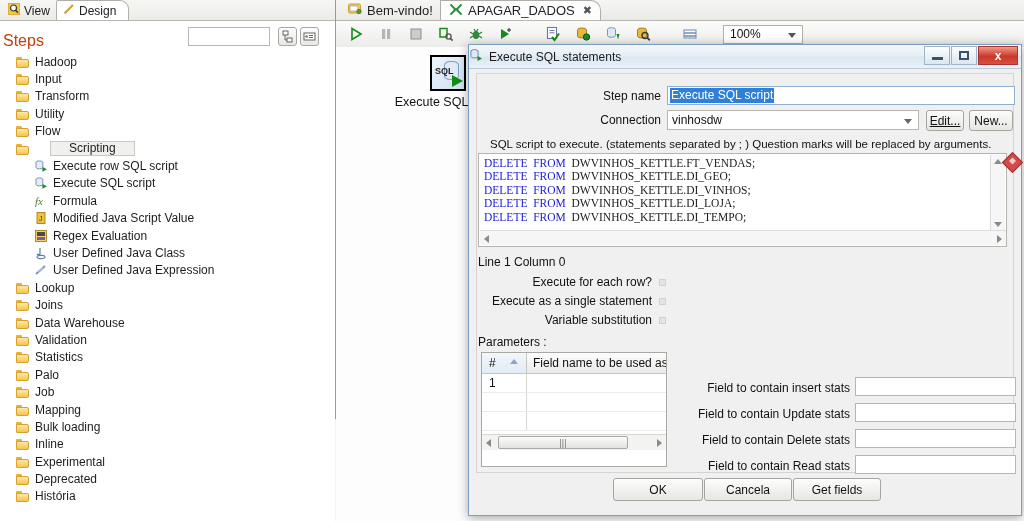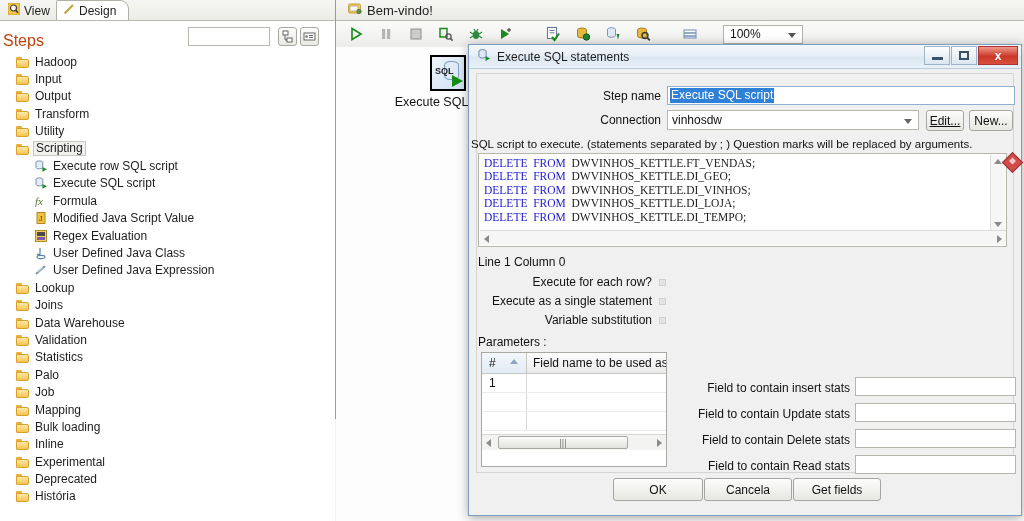--- a/index.html
+++ b/index.html
@@ -98,22 +98,22 @@
     padding-left: 16px;
     font-size: 12px;
     color: #1d1d1d;
     white-space: nowrap;
   }
   .tree-row.child { padding-left: 34px; }
   .tree-row .lbl { margin-left: 5px; }
   .tree-row.selected .lbl {
     background: #f0f0ee;
     border: 1px solid #c8c8c2;
-    padding: 0 2px;
-    margin-left: 3px;
+    padding: 0 18px;
+    margin-left: 20px;
     line-height: 13px;
   }
   .folder {
     width: 14px; height: 12px; position: relative; flex: 0 0 14px;
   }
   .folder::before {
     content: ""; position: absolute; left: 0; top: 1px;
     width: 6px; height: 3px; background: #e8b13b;
     border-radius: 1px 1px 0 0;
   }
@@ -246,21 +246,21 @@
     border: 1px solid #7a9dc0;
     box-sizing: border-box;
     box-shadow: 0 2px 10px rgba(0,0,0,0.35);
   }
   #dlg-titlebar {
     height: 24px;
     background: linear-gradient(to bottom,#f3f7fb 0%, #e6eef6 48%, #dae6f1 52%, #eaf2f9 100%);
     border-bottom: 1px solid #b9cadb;
     position: relative;
     display: flex; align-items: center;
-    padding-left: 8px; gap: 6px;
+    padding-left: 0; gap: 6px;
     box-sizing: border-box;
   }
   #dlg-title { font-size: 12px; color: #1b1b1b; }
   #dlg-winbtns {
     position: absolute; right: 2px; top: 1px;
     display: flex; align-items: center; gap: 0px;
   }
   .wbtn {
     width: 26px; height: 19px;
     border: 1px solid #9fb4c8;
@@ -347,21 +347,21 @@
     font-size: 12px;
     color: #111;
     display: flex; align-items: center; justify-content: center;
     box-sizing: border-box;
     font-family: "Liberation Sans", sans-serif;
   }
   #btn-edit { left: 926px; top: 110px; width: 38px; text-decoration: underline; }
   #btn-new  { left: 969px; top: 110px; width: 44px; }
 
   #sql-help {
-    position: absolute; left: 471px; top: 138px;
+    position: absolute; left: 490px; top: 138px;
     font-size: 11.5px; color: #111;
     white-space: nowrap;
   }
   #sql-editor-wrap {
     position: absolute; left: 478px; top: 153px;
     width: 529px; height: 94px;
     border: 1px solid #b6b6ae;
     background: #fff;
     box-sizing: border-box;
   }
@@ -578,29 +578,29 @@
         <div class="tree-row">
           <span class="folder"></span>
           <span class="lbl">Hadoop</span>
         </div>
         <div class="tree-row">
           <span class="folder"></span>
           <span class="lbl">Input</span>
         </div>
         <div class="tree-row">
           <span class="folder"></span>
-          <span class="lbl">Output</span>
-        </div>
-        <div class="tree-row">
-          <span class="folder"></span>
           <span class="lbl">Transform</span>
         </div>
         <div class="tree-row">
           <span class="folder"></span>
           <span class="lbl">Utility</span>
+        </div>
+        <div class="tree-row">
+          <span class="folder"></span>
+          <span class="lbl">Flow</span>
         </div>
         <div class="tree-row selected">
           <span class="folder"></span>
           <span class="lbl">Scripting</span>
         </div>
         <div class="tree-row child">
           <span class="icn"><svg width="14" height="14" viewBox="0 0 14 14">
               <ellipse cx="5.4" cy="3.4" rx="3.4" ry="1.5" fill="#e3ecf7" stroke="#6c89ad" stroke-width="0.9"></ellipse>
               <path d="M2 3.4 v5 a3.4 1.5 0 0 0 6.8 0 V3.4" fill="#e3ecf7" stroke="#6c89ad" stroke-width="0.9"></path>
               <polygon points="8.4,8 13,10.3 8.4,12.8" fill="#1e8a2e"></polygon>
@@ -710,20 +710,35 @@
     <div id="main-tabbar">
       <div class="mtab inactive">
         <span>
           <svg width="14" height="13" viewBox="0 0 14 13">
             <rect x="0.5" y="2" width="12" height="9" rx="1.5" fill="#f3cc5c" stroke="#c9a031"></rect>
             <rect x="2" y="4" width="8" height="5" fill="#ffffff" stroke="#9a9a8a" stroke-width="0.7"></rect>
             <circle cx="11" cy="9.5" r="2.2" fill="#5f8f4b" stroke="#3f6b30" stroke-width="0.7"></circle>
           </svg>
         </span>
         <span class="tabtext">Bem-vindo!</span>
+      </div>
+      <div class="mtab active">
+        <span>
+          <svg width="14" height="13" viewBox="0 0 14 13">
+            <g stroke="#2f8a3e" stroke-width="1.8" stroke-linecap="round">
+              <line x1="2" y1="2" x2="6" y2="6"></line>
+              <line x1="12" y1="2" x2="8" y2="6"></line>
+              <line x1="2" y1="11" x2="6" y2="7"></line>
+              <line x1="12" y1="11" x2="8" y2="7"></line>
+              <line x1="5.5" y1="6.5" x2="8.5" y2="6.5"></line>
+            </g>
+          </svg>
+        </span>
+        <span class="tabtext">APAGAR_DADOS</span>
+        <span class="tab-close">✖</span>
       </div>
     </div>
 
     <div id="main-toolbar">
       <div class="tbtn">
         <svg width="16" height="16" viewBox="0 0 16 16">
             <polygon points="4,2.5 13,8 4,13.5" fill="none" stroke="#1a8a1a" stroke-width="1.6"></polygon>
           </svg>
       </div>
       <div class="tbtn">

